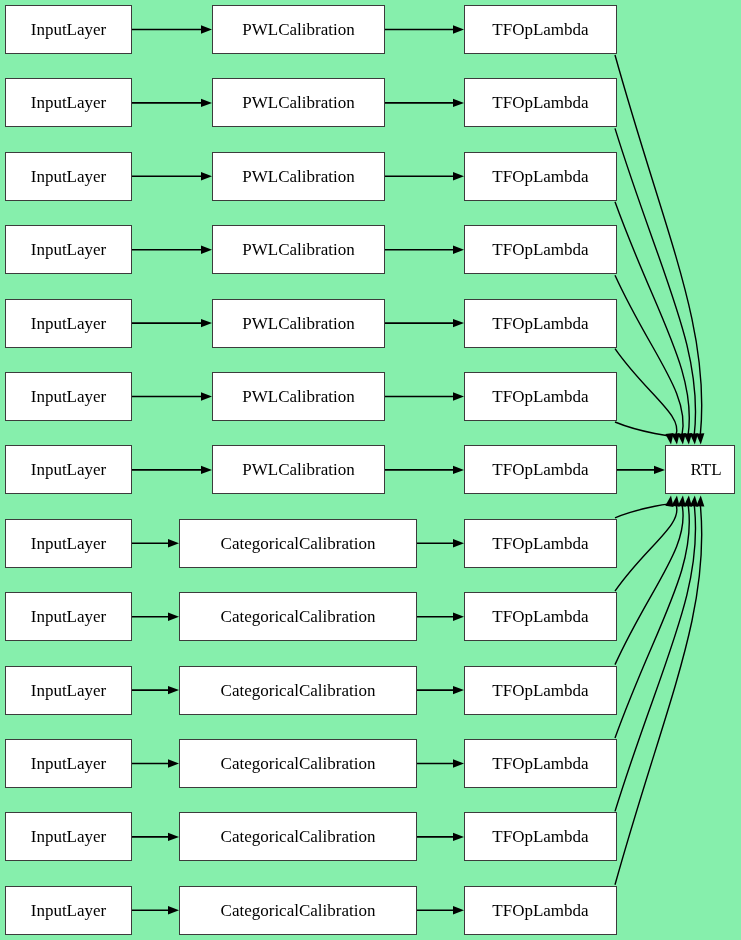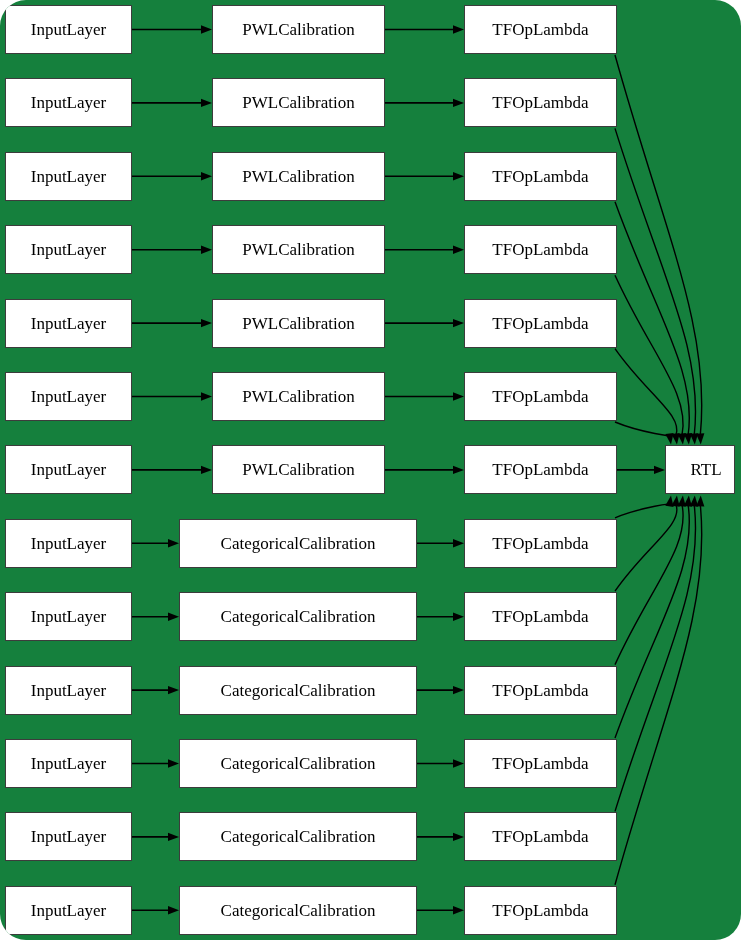--- a/index.html
+++ b/index.html
@@ -7,23 +7,22 @@
     padding: 0;
     background: #ffffff;
   }
   body {
     font-family: "Liberation Serif", serif;
   }
   #graph-canvas {
     position: relative;
     width: 741px;
     height: 940px;
-    background: #15803d;
+    background: #86efac;
     overflow: hidden;
-    border-radius: 26px;
   }
   #edge-layer {
     position: absolute;
     left: 0;
     top: 0;
     width: 741px;
     height: 940px;
     pointer-events: none;
   }
   .node {

